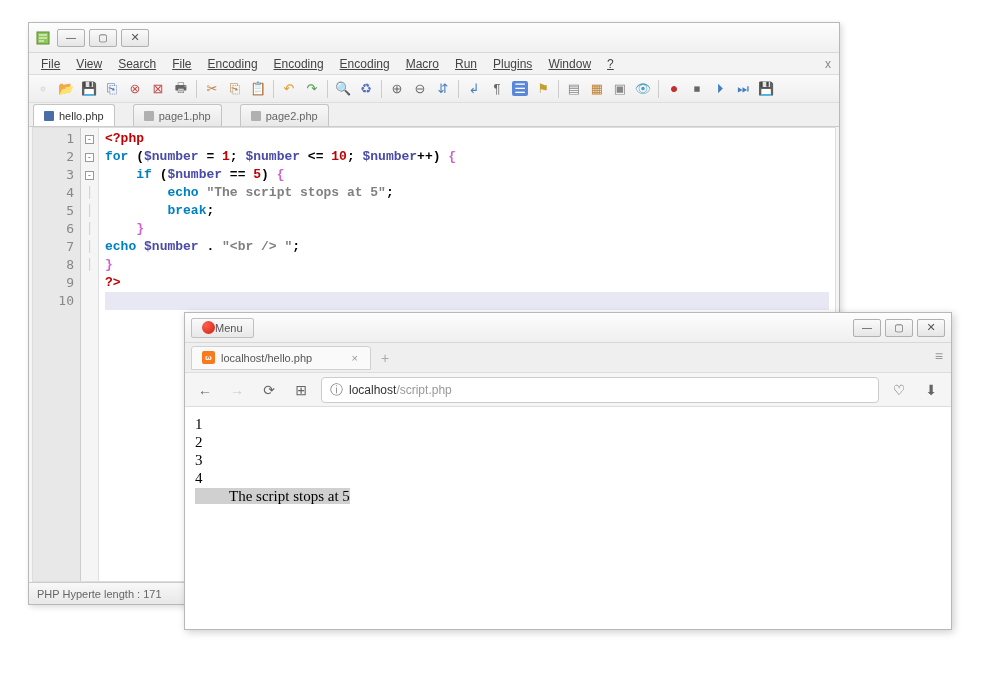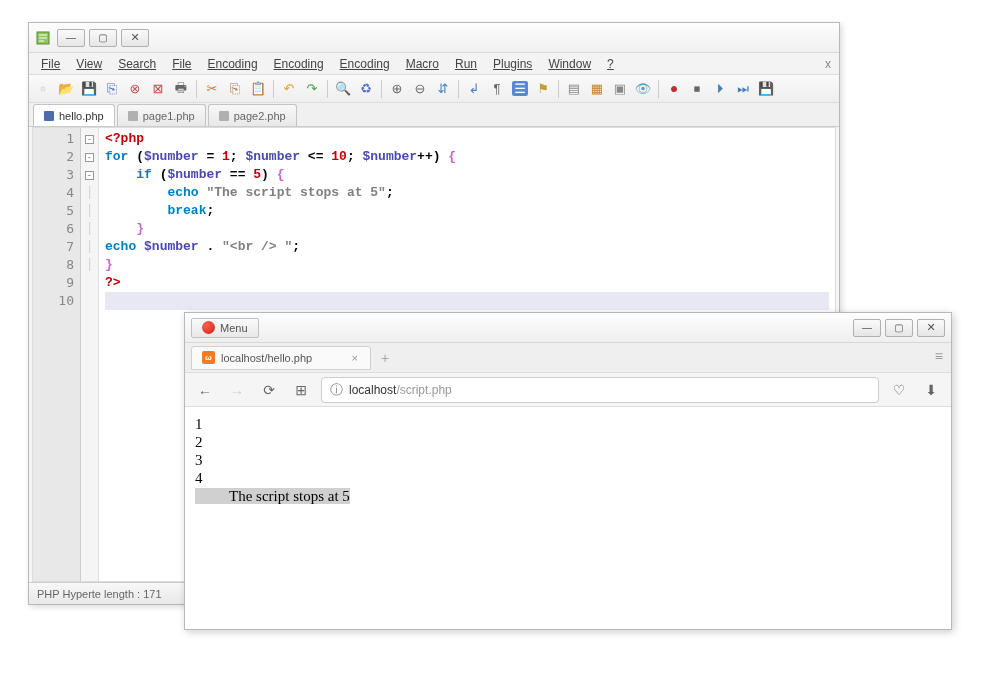--- a/index.html
+++ b/index.html
@@ -16,21 +16,21 @@
 
 .npp-menubar { height: 22px; background: #f3f3f3; border-bottom: 1px solid #dcdcdc; display: flex; align-items: center; padding: 0 4px; position:relative; }
 .menu-item { padding: 2px 8px; color: #444; cursor: pointer; font-size: 12px; text-decoration: underline; }
 .menu-close { position:absolute; right: 8px; color: #888; cursor: pointer; }
 
 .npp-toolbar { height: 28px; background: linear-gradient(#fafafa,#eee); border-bottom: 1px solid #ddd; display: flex; align-items: center; padding: 0 4px; gap: 3px; overflow:hidden; }
 .tool-btn { width: 20px; height: 20px; display:flex; align-items:center; justify-content:center; cursor:pointer; border-radius:2px; }
 .tool-sep { width: 1px; height: 18px; background: #ccc; margin: 0 2px; }
 .tico { font-size: 13px; }
 
-.npp-tabs { height: 24px; background: #f0f0f0; border-bottom: 1px solid #ccc; display: flex; align-items: flex-end; padding: 0 4px; gap: 2px; }
+.npp-tabs { height: 24px; background: #f0f0f0; border-bottom: 1px solid #ccc; display: flex; align-items: flex-end; padding: 0 4px; gap: 18px; }
 .tab { height: 22px; padding: 0 10px; background: linear-gradient(#f8f8f8,#e8e8e8); border: 1px solid #c4c4c4; border-bottom: none; border-radius: 3px 3px 0 0; display:flex; align-items:center; gap:5px; cursor:pointer; font-size:11px; color:#666; }
 .tab.active { background: #fff; color:#333; }
 .tab-dot { width:10px; height:10px; border-radius:1px; }
 .tab-dot.blue { background:#4a6da8; }
 .tab-dot.gray { background:#b0b0b0; }
 
 .npp-editor { display:flex; height: calc(100% - 30px - 22px - 28px - 24px - 22px); background:#fff; border:1px solid #ddd; margin:0 3px; }
 .gutter { width: 48px; background: #e8e8e8; border-right: 1px solid #ccc; text-align: right; padding: 2px 6px 0 0; color:#888; font-family:Consolas,monospace; font-size:13px; line-height:18px; }
 .fold-col { width: 18px; background:#f5f5f5; border-right:1px solid #e0e0e0; padding-top:2px; font-family:Consolas,monospace; font-size:11px; line-height:18px; text-align:center; color:#888; }
 .fold-box { display:inline-block; width:9px; height:9px; border:1px solid #999; background:#fff; font-size:8px; line-height:7px; text-align:center; color:#666; }
@@ -43,21 +43,21 @@
 .num { color:#c00000; }
 .str { color:#808080; }
 .brace { color:#d060d0; }
 .tag { color:#c00000; }
 
 .npp-status { height: 22px; background: linear-gradient(#f8f8f8,#e8e8e8); border-top:1px solid #ccc; display:flex; align-items:center; padding:0 8px; color:#666; font-size:11px; }
 
 
 .browser-window { position: absolute; left: 184px; top: 312px; width: 768px; height: 318px; border:1px solid #b8b8b8; background:#fff; box-shadow: 2px 2px 8px rgba(0,0,0,0.2); }
 .br-titlebar { height: 30px; background: linear-gradient(#fdfdfd,#efefef); border-bottom:1px solid #d8d8d8; display:flex; align-items:center; padding:0 6px; }
-.br-menu-btn { height:20px; padding:0 10px; border:1px solid #c0c0c0; background:linear-gradient(#fafafa,#e8e8e8); border-radius:2px; display:flex; align-items:center; gap:5px; cursor:pointer; margin-right:auto; font-size:11px; color:#555;}
+.br-menu-btn { height:20px; padding:0 10px; border:1px solid #c0c0c0; background:linear-gradient(#fafafa,#e8e8e8); border-radius:2px; display:flex; align-items:center; cursor:pointer; margin-right:auto; font-size:11px; color:#555;}
 .opera-icon { width:13px; height:13px; border-radius:50%; background:radial-gradient(circle at 30% 30%, #ff6050, #cc2010); }
 .br-tabs { height: 30px; background:#efefef; border-bottom:1px solid #ddd; display:flex; align-items:center; padding:0 6px; gap:4px; }
 .br-tab { height:24px; padding:0 10px; background:#fafafa; border:1px solid #d0d0d0; border-radius:3px 3px 0 0; display:flex; align-items:center; gap:6px; font-size:11px; color:#555; min-width:180px; cursor:pointer; }
 .br-tab-close { margin-left:auto; color:#999; cursor:pointer; padding:0 2px; }
 .br-tab-add { width:20px; height:20px; display:flex; align-items:center; justify-content:center; color:#aaa; cursor:pointer; font-size:14px; }
 .xampp-icon { width:13px; height:13px; background:#f87a1f; border-radius:2px; display:inline-flex; align-items:center; justify-content:center; color:#fff; font-size:8px; font-weight:bold; }
 .br-addr { height: 34px; background:#f5f5f5; border-bottom:1px solid #ddd; display:flex; align-items:center; padding:0 8px; gap:8px; }
 .addr-btn { width:24px; height:24px; display:flex; align-items:center; justify-content:center; cursor:pointer; color:#666; border-radius:2px; font-size:14px; }
 .addr-btn.disabled { color:#ccc; cursor:default; }
 .addr-field { flex:1; height:26px; border:1px solid #ccc; border-radius:4px; background:#fff; display:flex; align-items:center; padding:0 8px; gap:6px; font-size:12px; color:#333; }

